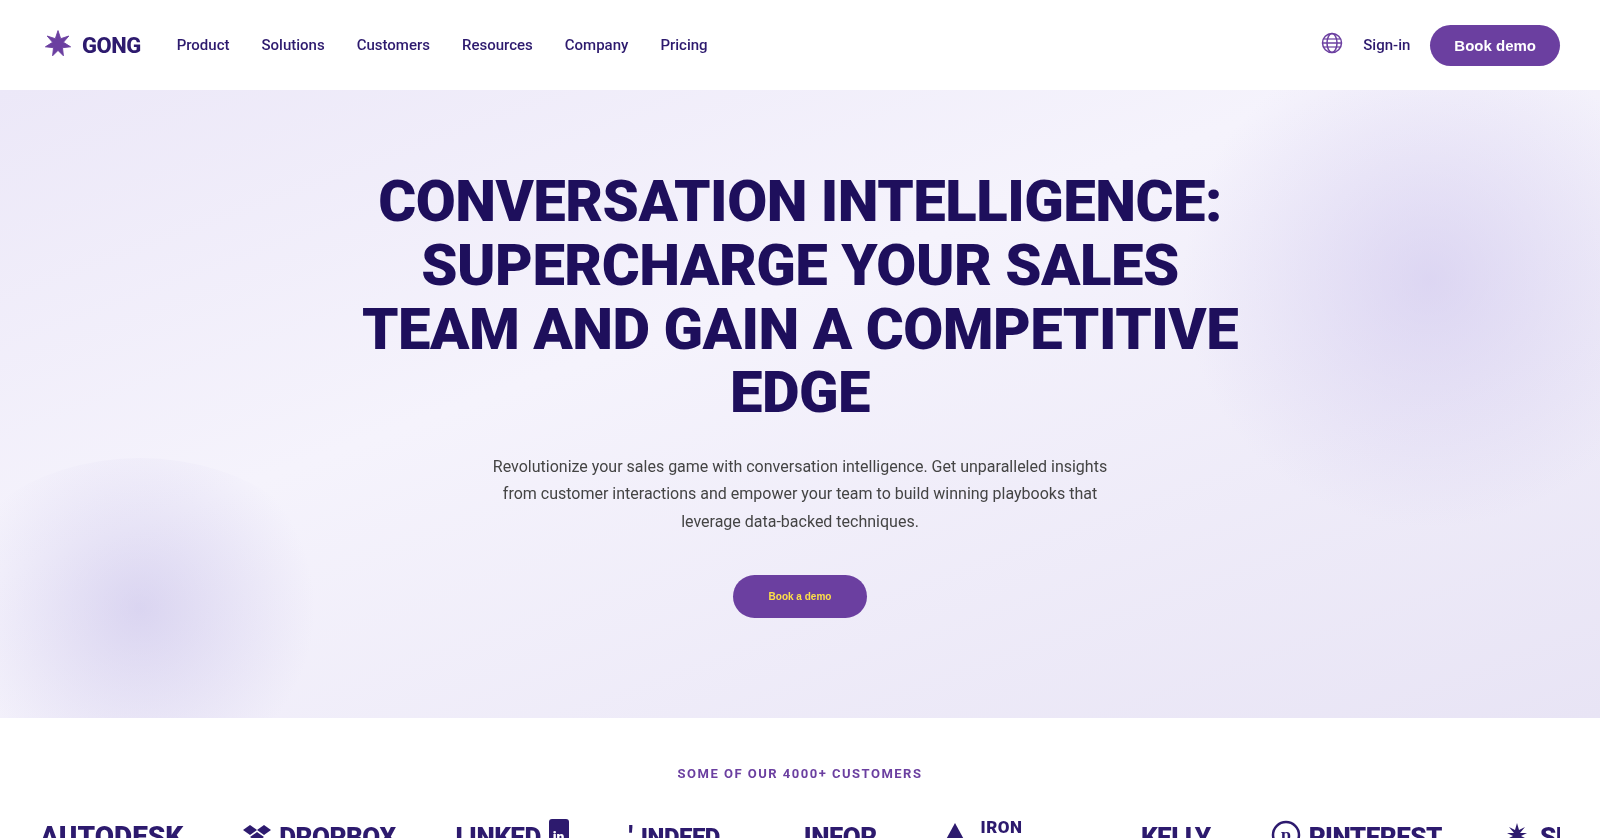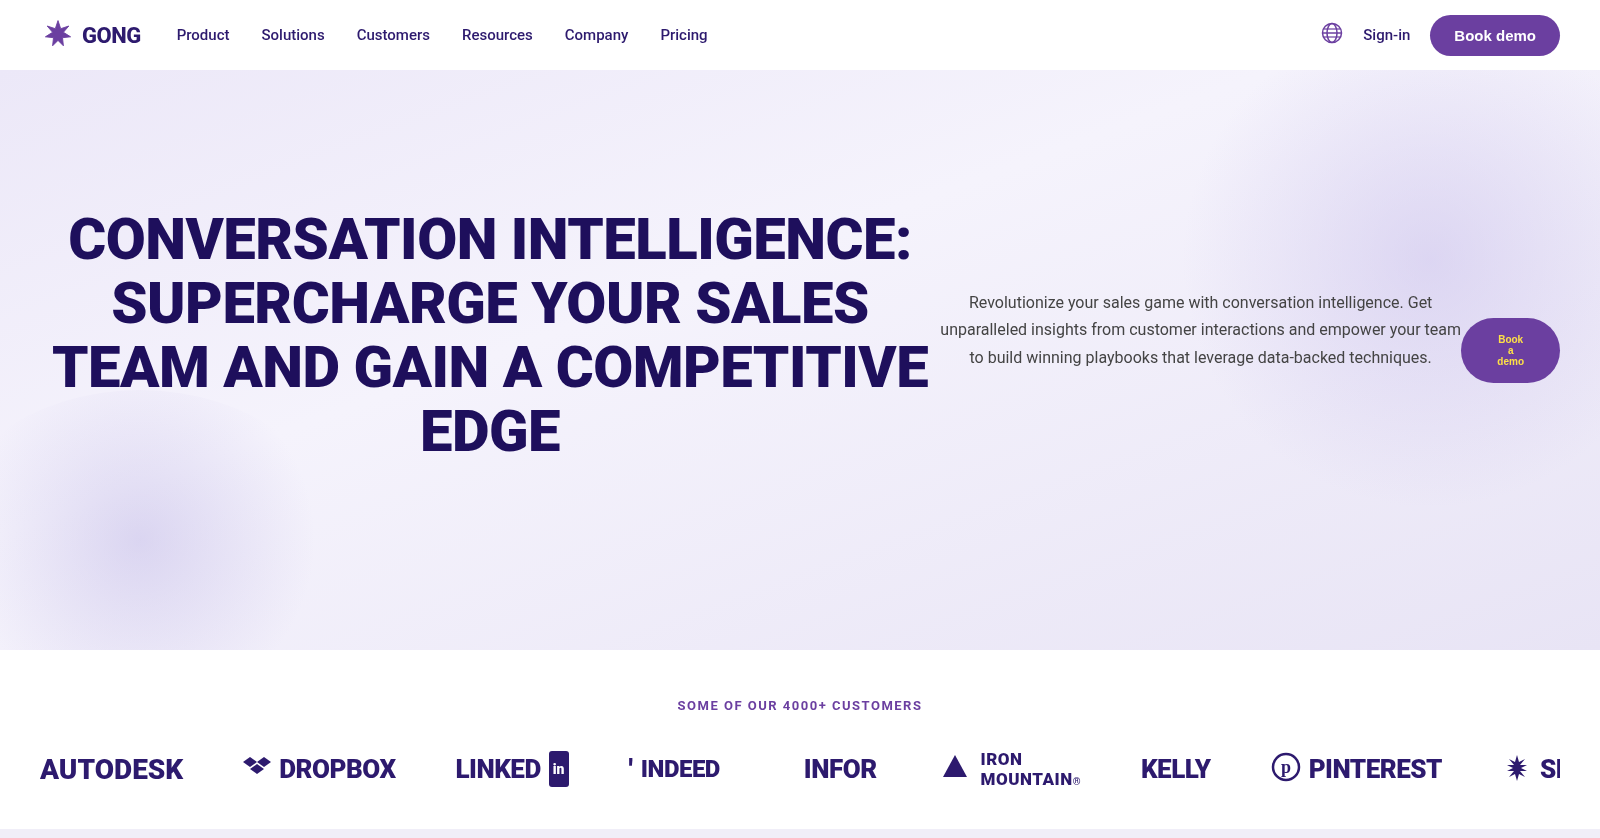--- a/index.html
+++ b/index.html
@@ -8,21 +8,21 @@
       background: #f0eef8;
       overflow-x: hidden;
     }
 
     
     nav {
       background: #fff;
       display: flex;
       align-items: center;
       padding: 0 40px;
-      height: 70px;
+      height: 90px;
       position: relative;
       z-index: 10;
     }
     .nav-logo {
       display: flex;
       align-items: center;
       gap: 6px;
       margin-right: 36px;
       text-decoration: none;
     }
@@ -75,20 +75,21 @@
       font-size: 15px;
       font-weight: 700;
       cursor: pointer;
     }
 
     
     .hero {
       background: linear-gradient(160deg, #ece8f8 0%, #f5f3fc 40%, #e8e4f5 100%);
       min-height: 580px;
       display: flex;
+      flex-direction: column;
       align-items: center;
       justify-content: center;
       text-align: center;
       padding: 80px 40px 100px;
       position: relative;
       overflow: hidden;
     }
     .hero::before {
       content: '';
       position: absolute;

